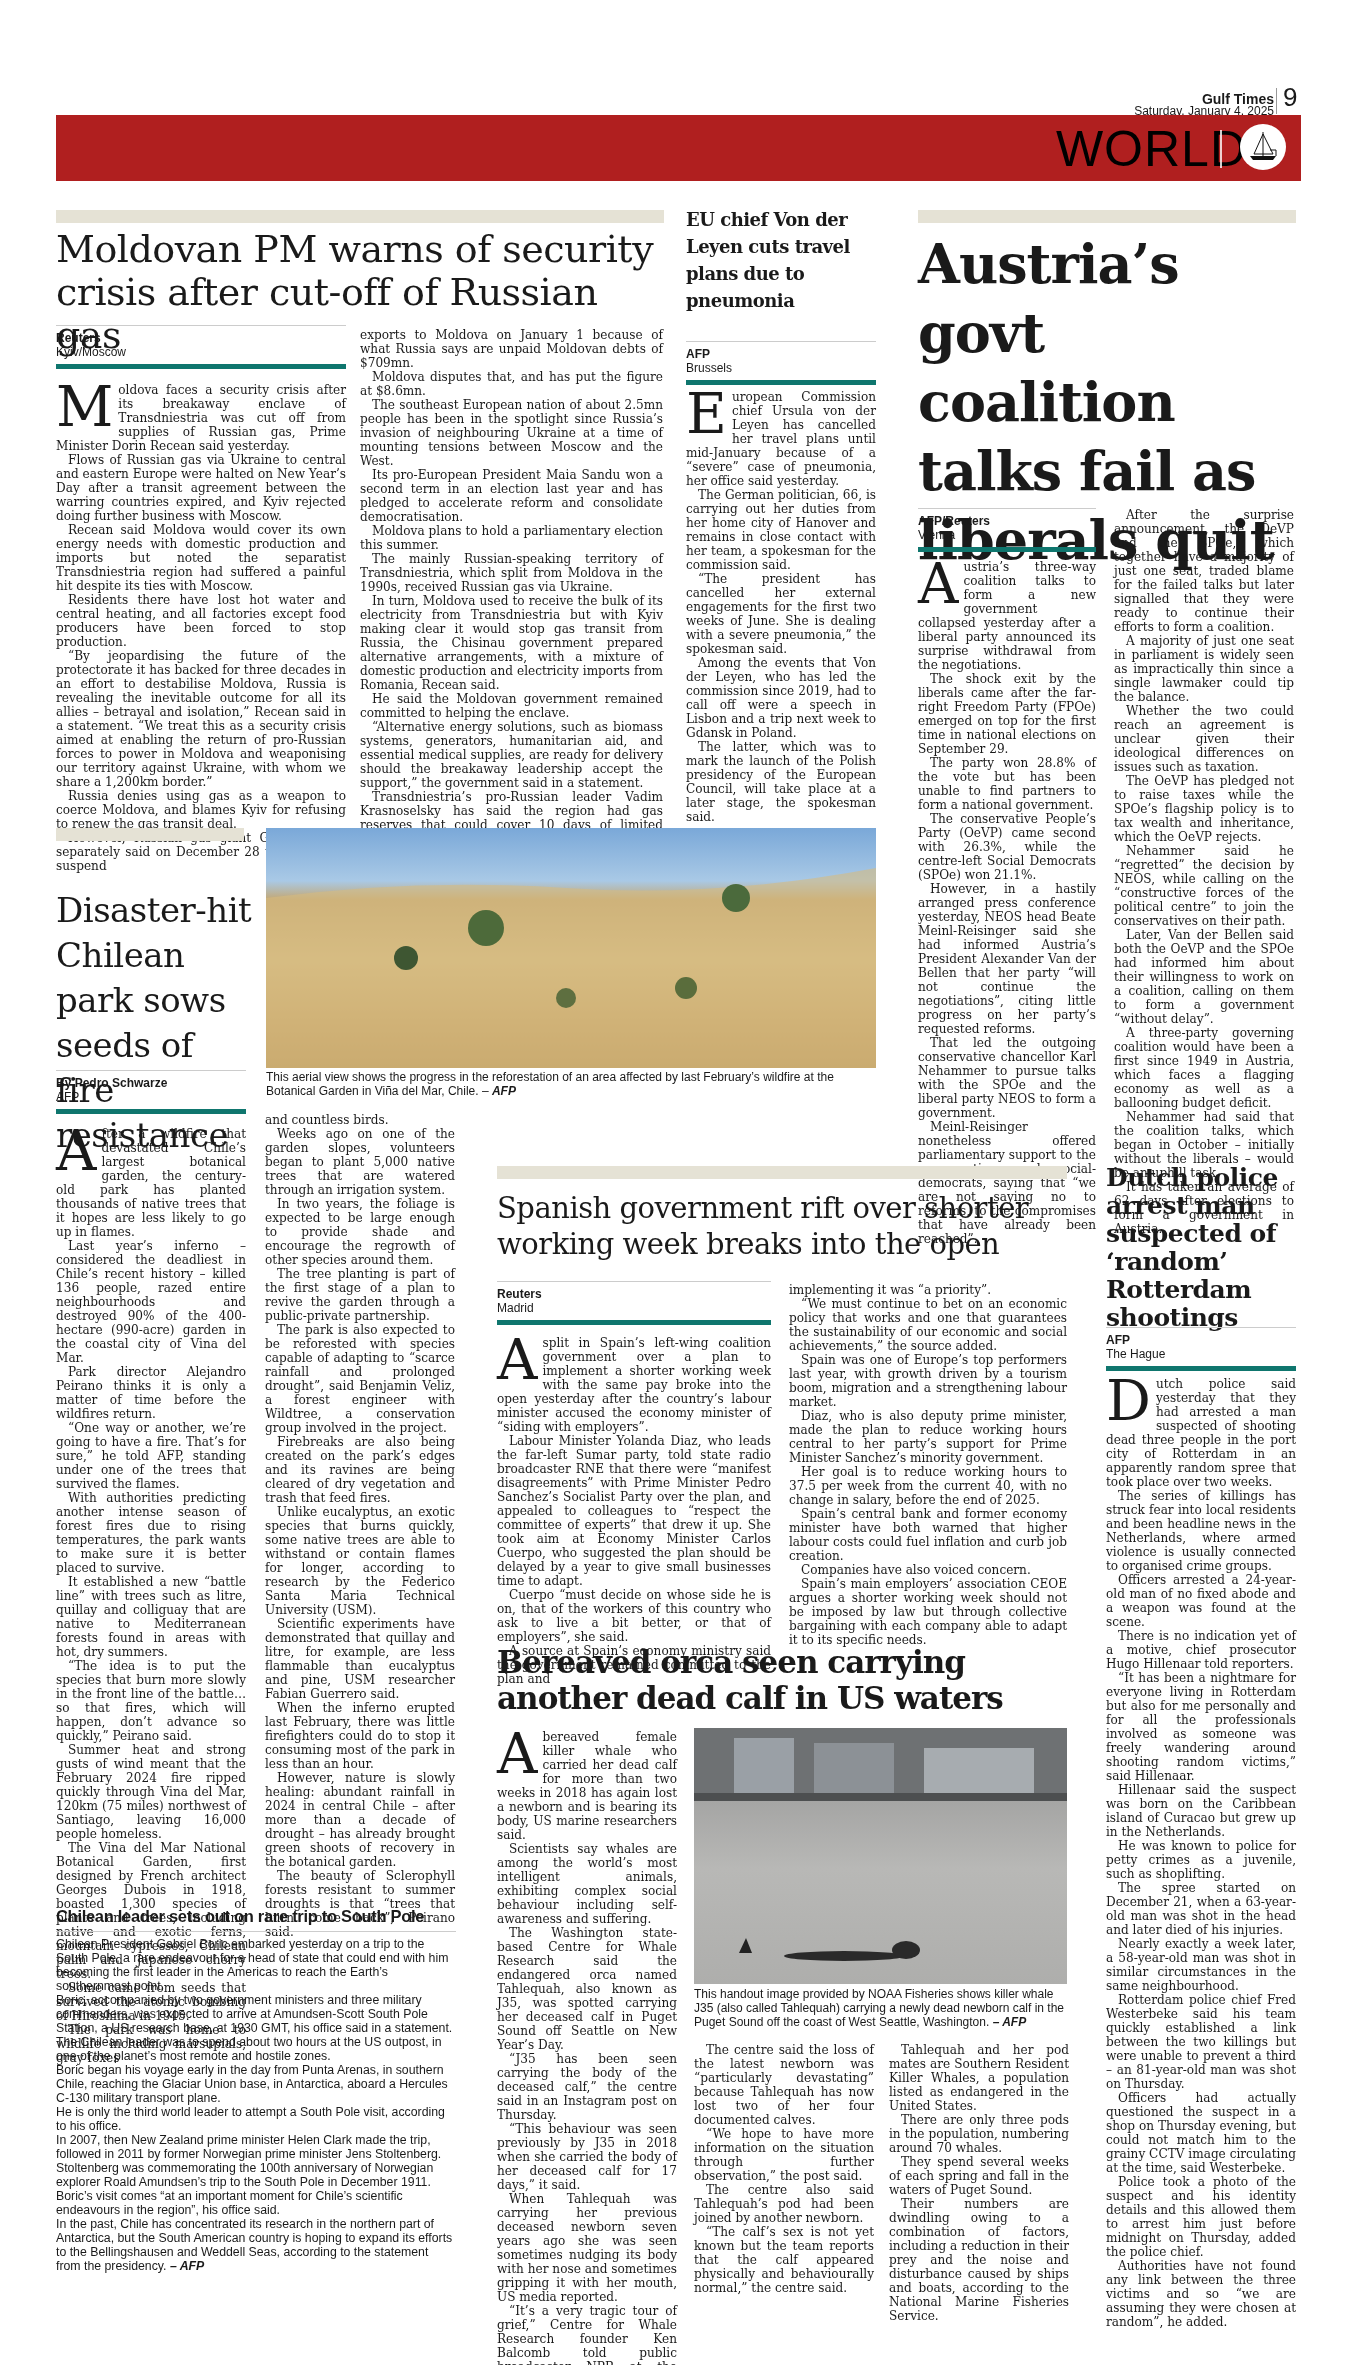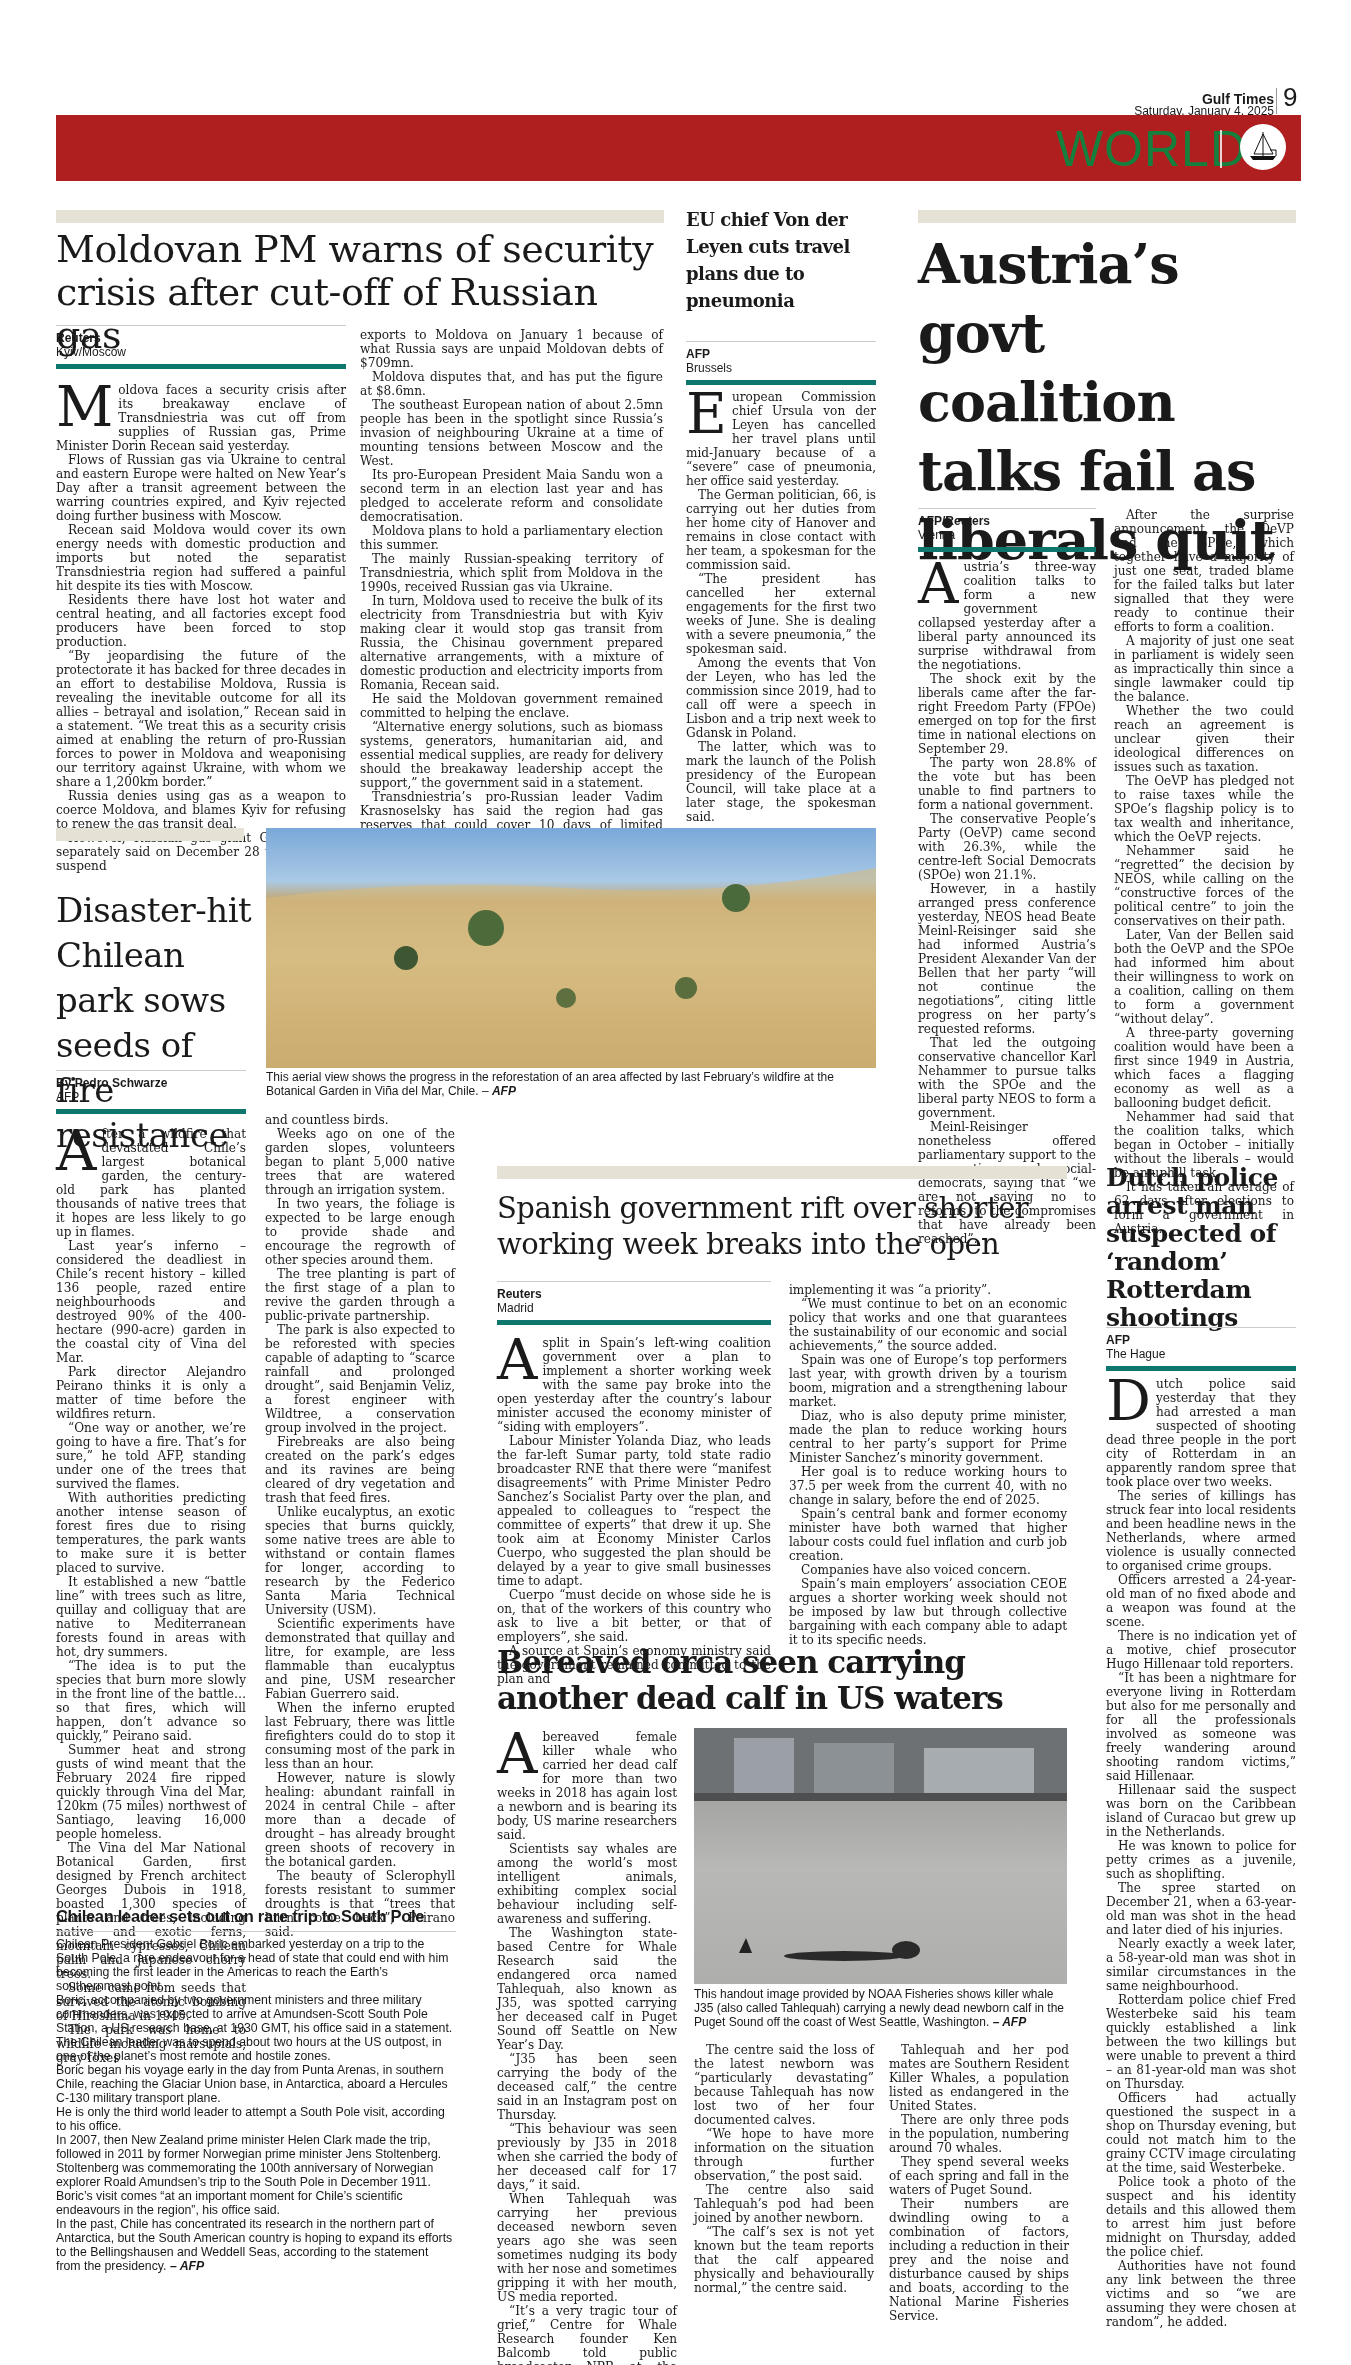--- a/index.html
+++ b/index.html
@@ -8,21 +8,21 @@
 
   .abs { position: absolute; }
 
   
   .mast-brand { right: 77px; top: 93px; text-align: right; font-family: "Liberation Sans", sans-serif; }
   .mast-brand .paper { font-weight: bold; font-size: 14px; line-height: 12px; text-align: right; }
   .mast-brand .date { font-size: 12px; line-height: 13px; }
   .mast-divider { left: 1276px; top: 88px; width: 1px; height: 26px; background: #999; }
   .mast-page { left: 1283px; top: 82px; font-family: "Liberation Sans", sans-serif; font-size: 26px; }
   .world-bar { left: 56px; top: 115px; width: 1245px; height: 66px; background: #b01f1f; }
-  .world-label { right: 104px; top: 121px; color: #15803d; font-family: "Liberation Sans", sans-serif; font-size: 50px; font-weight: 300; letter-spacing: 1px; line-height: 56px; }
+  .world-label { right: 104px; top: 121px; color: #000000; font-family: "Liberation Sans", sans-serif; font-size: 50px; font-weight: 300; letter-spacing: 1px; line-height: 56px; }
   .world-sep { left: 1220px; top: 130px; width: 2px; height: 38px; background: #fff; opacity: .8; }
   .logo-circle { left: 1240px; top: 124px; width: 46px; height: 46px; border-radius: 50%; background: #fff; }
 
   .tan-bar { background: #e5e2d5; height: 13px; }
 
   .col { position: absolute; font-size: 12.1px; line-height: 14px; text-align: justify; hyphens: auto; }
   .col p { text-indent: 12px; }
   .col p.first { text-indent: 0; }
   .dropcap { float: left; font-size: 56px; line-height: 44px; margin: 2px 5px 0 0; font-family: "DejaVu Serif", serif; }
 

